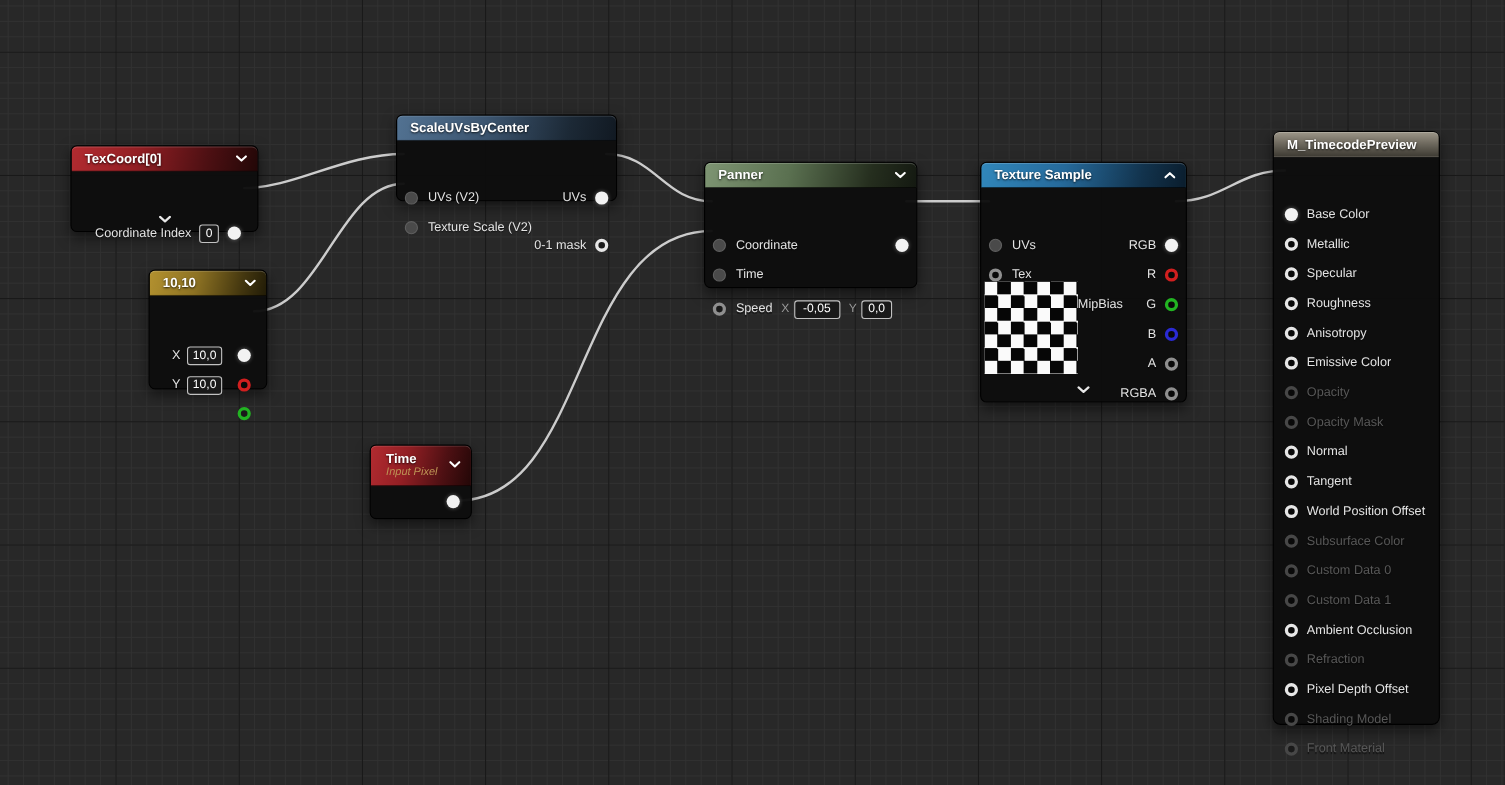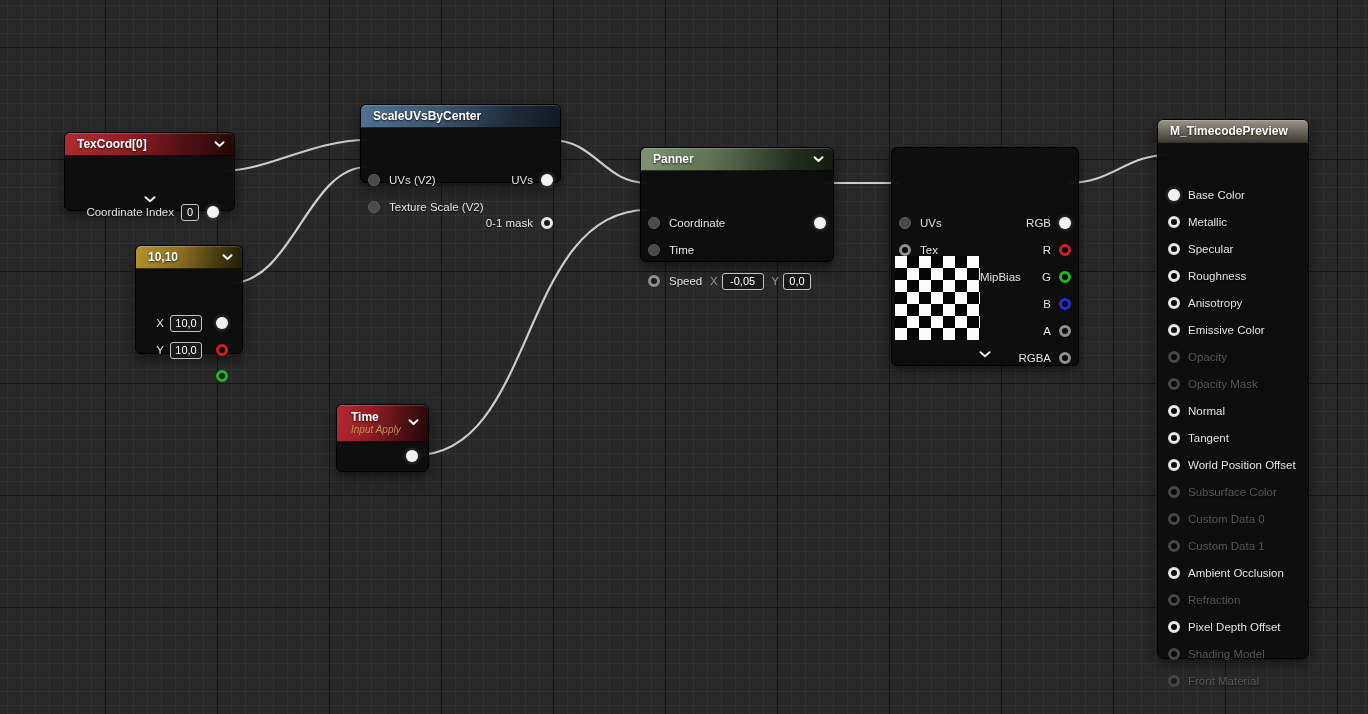--- a/index.html
+++ b/index.html
@@ -174,31 +174,39 @@
       <span class="axlbl">X</span>
       <input class="vbox" style="width: 36px;" value="-0,05">
       <span class="axlbl">Y</span>
       <input class="vbox" style="width: 22px;" value="0,0">
     </div>
   </div>
 
   <div class="node" style="left:336px;top:404px;width:91px;height:66px;">
     <div class="hdr hdr-red hdr-tall">
       <span class="ttl" style="line-height:13px;">Time</span>
-      <span class="sub">Input Apply</span>
+      <span class="sub">Input Pixel</span>
       <span class="chev">
         <svg width="11" height="7" viewBox="0 0 11 7">
             <path d="M1.5 1.2l4 3.8 4-3.8" fill="none" stroke="#fff" stroke-width="1.9" stroke-linecap="round" stroke-linejoin="round"></path>
           </svg>
       </span>
     </div>
     <span class="pin pfw" style="position:absolute;left:69px;top:45px;"></span>
   </div>
 
   <div class="node" style="left:891px;top:147px;width:186px;height:217px;">
+    <div class="hdr hdr-blue">
+      <span class="ttl">Texture Sample</span>
+      <span class="chev">
+        <svg width="11" height="7" viewBox="0 0 11 7">
+            <path d="M1.5 5.2l4-3.8 4 3.8" fill="none" stroke="#fff" stroke-width="1.9" stroke-linecap="round" stroke-linejoin="round"></path>
+          </svg>
+      </span>
+    </div>
     <div class="irow" style="top:29px;">
       <span class="pin pfg"></span>
       <span class="plbl">UVs</span>
     </div>
     <div class="irow" style="top:56px;">
       <span class="pin ring ring-gray"></span>
       <span class="plbl">Tex</span>
     </div>
     <div class="irow" style="top:83px;">
       <span class="pin ring ring-gray"></span>

